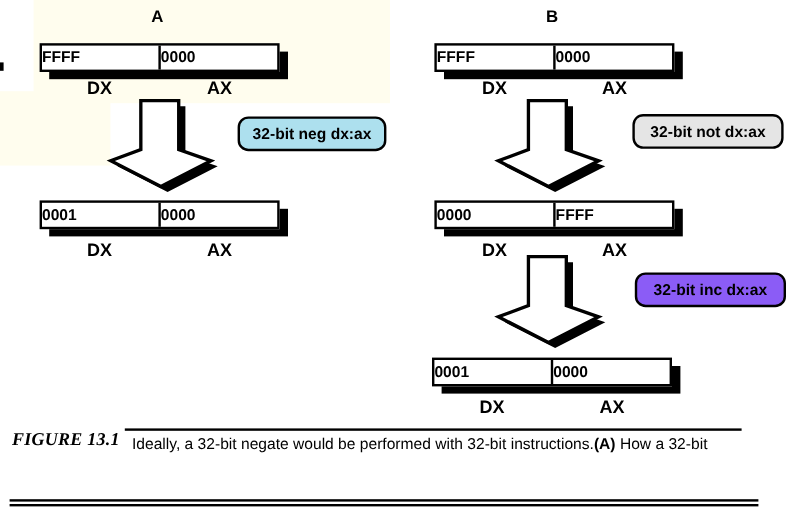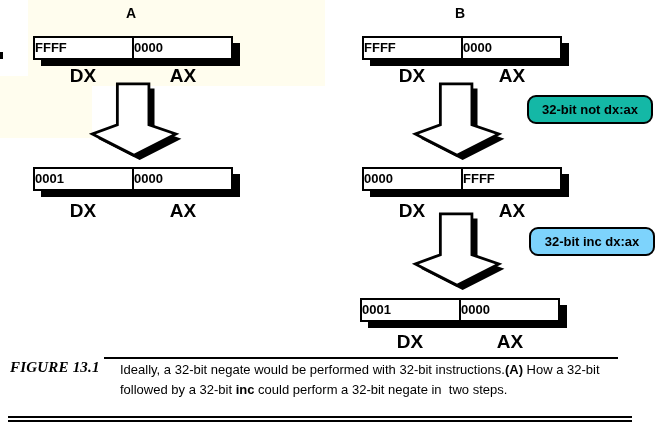--- a/index.html
+++ b/index.html
@@ -6,21 +6,21 @@
   #screen{position:relative;width:663px;height:442px;background:#ffffff;overflow:hidden;
           font-family:"Liberation Sans",sans-serif;color:#000;}
   .patch{position:absolute;background:#fffdee;}
   .seclabel{position:absolute;width:24px;text-align:center;font-weight:bold;font-size:14px;}
   .regbox{position:absolute;width:200px;height:24px;}
   .regbox-shadow{position:absolute;left:8px;top:7px;width:199px;height:23px;background:#000;}
   .regbox-face{position:absolute;left:0;top:0;width:200px;height:24px;background:#fff;
                border:2px solid #000;box-sizing:border-box;display:flex;}
   .regcell{flex:1;text-align:left;font-weight:bold;font-size:13px;line-height:19px;}
   .regcell.left{border-right:2px solid #000;}
-  .reglabels{position:absolute;width:200px;display:flex;font-weight:bold;font-size:19px;}
+  .reglabels{position:absolute;width:200px;display:flex;font-weight:bold;font-size:15px;}
   .reglabels span{flex:1;text-align:center;}
   .arrow{position:absolute;width:96px;height:78px;}
   .callout{position:absolute;height:29px;border:2px solid #000;border-radius:9px;
            box-sizing:border-box;display:flex;align-items:center;justify-content:center;
            font-weight:bold;font-size:13px;background:#ade0ee;}
   .figlabel{position:absolute;font-family:"Liberation Serif",serif;font-weight:bold;
             font-size:15px;letter-spacing:.2px;}
   .caprule{position:absolute;height:2px;background:#000;}
   .captext{position:absolute;font-size:13px;line-height:20px;}
   .captext .cap-line{white-space:pre;}
@@ -50,20 +50,21 @@
   <div class="reglabels" style="left:33px;top:65px;">
     <span>DX</span>
     <span>AX</span>
   </div>
 
   <svg class="arrow" style="left:87px;top:82px;" viewBox="0 0 100 84">
     <path d="M31 2 H65 V46 L94 56 L49 79 L4 56 L31 46 Z" transform="translate(6,5)" fill="#000"></path>
     <path d="M31 2 H65 V46 L94 56 L49 79 L4 56 L31 46 Z" fill="#fff" stroke="#000" stroke-width="3"></path>
   </svg>
 
+  <div class="callout" style="left: 198px; top: 97px; width: 124px; background: rgb(173, 224, 238);">32-bit neg dx:ax</div>
 
   <div class="regbox" style="left:33px;top:167px;">
     <div class="regbox-shadow"></div>
     <div class="regbox-face">
       <div class="regcell left">0001</div>
       <div class="regcell">0000</div>
     </div>
   </div>
   <div class="reglabels" style="left:33px;top:200px;">
     <span>DX</span>
@@ -82,54 +83,53 @@
   <div class="reglabels" style="left:362px;top:65px;">
     <span>DX</span>
     <span>AX</span>
   </div>
 
   <svg class="arrow" style="left:410px;top:82px;" viewBox="0 0 100 84">
     <path d="M31 2 H65 V46 L94 56 L49 79 L4 56 L31 46 Z" transform="translate(6,5)" fill="#000"></path>
     <path d="M31 2 H65 V46 L94 56 L49 79 L4 56 L31 46 Z" fill="#fff" stroke="#000" stroke-width="3"></path>
   </svg>
 
-  <div class="callout" style="left: 527px; top: 95px; width: 126px; background: #14b8a6;">32-bit not dx:ax</div>
+  <div class="callout" style="left: 527px; top: 95px; width: 126px; background: #e5e5e5;">32-bit not dx:ax</div>
 
   <div class="regbox" style="left:362px;top:167px;">
     <div class="regbox-shadow"></div>
     <div class="regbox-face">
       <div class="regcell left">0000</div>
       <div class="regcell">FFFF</div>
     </div>
   </div>
   <div class="reglabels" style="left:362px;top:200px;">
     <span>DX</span>
     <span>AX</span>
   </div>
 
   <svg class="arrow" style="left:410px;top:212px;" viewBox="0 0 100 84">
     <path d="M31 2 H65 V46 L94 56 L49 79 L4 56 L31 46 Z" transform="translate(6,5)" fill="#000"></path>
     <path d="M31 2 H65 V46 L94 56 L49 79 L4 56 L31 46 Z" fill="#fff" stroke="#000" stroke-width="3"></path>
   </svg>
 
-  <div class="callout" style="left: 529px; top: 227px; width: 126px; background: #7dd3fc;">32-bit inc dx:ax</div>
+  <div class="callout" style="left: 529px; top: 227px; width: 126px; background: #8b5cf6;">32-bit inc dx:ax</div>
 
   <div class="regbox" style="left:360px;top:298px;">
     <div class="regbox-shadow"></div>
     <div class="regbox-face">
       <div class="regcell left">0001</div>
       <div class="regcell">0000</div>
     </div>
   </div>
   <div class="reglabels" style="left:360px;top:331px;">
     <span>DX</span>
     <span>AX</span>
   </div>
 
   <div class="figlabel" style="left:10px;top:359px;font-style:italic;">FIGURE 13.1</div>
   <div class="caprule" style="left:104px;top:357px;width:514px;"></div>
-  <div class="captext" style="left:120px;top:360px;">
+  <div class="captext" style="left:110px;top:360px;">
       <div class="cap-line"><span>Ideally, a 32-bit negate would be performed with 32-bit instructions.</span><b>(A)</b><span> How a 32-bit</span></div>
-      <div class="cap-line"><span>followed by a 32-bit </span><b>inc</b><span> could perform a 32-bit negate in  two steps.</span></div>
     </div>
   <div class="dblrule" style="left:8px;top:416px;width:624px;"></div>
 
 </div>
 
 </body></html>

